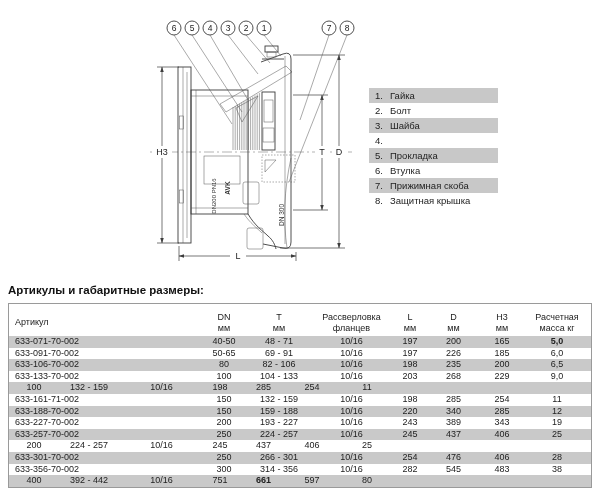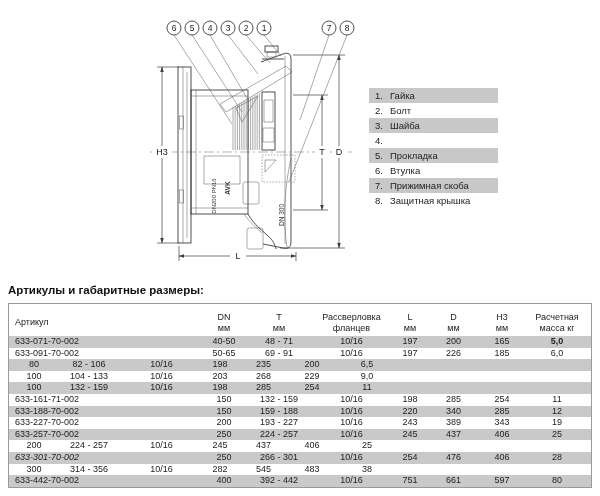--- a/index.html
+++ b/index.html
@@ -290,29 +290,31 @@
           <div class="tcell first" style="width: 190px;">633-091-70-002</div>
           <div class="tcell" style="width: 50px;">50-65</div>
           <div class="tcell" style="width: 60px;">69 - 91</div>
           <div class="tcell" style="width: 85px;">10/16</div>
           <div class="tcell" style="width: 32px;">197</div>
           <div class="tcell" style="width: 55px;">226</div>
           <div class="tcell" style="width: 42px;">185</div>
           <div class="tcell" style="width: 68px;">6,0</div>
         </div>
         <div class="trow shade">
+          <div class="tcell first" style="width: 190px;">633-106-70-002</div>
           <div class="tcell" style="width: 50px;">80</div>
           <div class="tcell" style="width: 60px;">82 - 106</div>
           <div class="tcell" style="width: 85px;">10/16</div>
           <div class="tcell" style="width: 32px;">198</div>
           <div class="tcell" style="width: 55px;">235</div>
           <div class="tcell" style="width: 42px;">200</div>
           <div class="tcell" style="width: 68px;">6,5</div>
         </div>
         <div class="trow">
+          <div class="tcell first" style="width: 190px;">633-133-70-002</div>
           <div class="tcell" style="width: 50px;">100</div>
           <div class="tcell" style="width: 60px;">104 - 133</div>
           <div class="tcell" style="width: 85px;">10/16</div>
           <div class="tcell" style="width: 32px;">203</div>
           <div class="tcell" style="width: 55px;">268</div>
           <div class="tcell" style="width: 42px;">229</div>
           <div class="tcell" style="width: 68px;">9,0</div>
         </div>
         <div class="trow shade">
           <div class="tcell" style="width: 50px;">100</div>
@@ -366,44 +368,44 @@
         <div class="trow">
           <div class="tcell" style="width: 50px;">200</div>
           <div class="tcell" style="width: 60px;">224 - 257</div>
           <div class="tcell" style="width: 85px;">10/16</div>
           <div class="tcell" style="width: 32px;">245</div>
           <div class="tcell" style="width: 55px;">437</div>
           <div class="tcell" style="width: 42px;">406</div>
           <div class="tcell" style="width: 68px;">25</div>
         </div>
         <div class="trow shade">
-          <div class="tcell first" style="width: 190px; font-style: italic;">633-301-70-002</div>
+          <div class="tcell first" style="width: 190px;">633-301-70-002</div>
           <div class="tcell" style="width: 50px;">250</div>
           <div class="tcell" style="width: 60px;">266 - 301</div>
           <div class="tcell" style="width: 85px;">10/16</div>
           <div class="tcell" style="width: 32px;">254</div>
           <div class="tcell" style="width: 55px;">476</div>
           <div class="tcell" style="width: 42px;">406</div>
           <div class="tcell" style="width: 68px;">28</div>
         </div>
         <div class="trow">
+          <div class="tcell first" style="width: 190px;">633-356-70-002</div>
           <div class="tcell" style="width: 50px;">300</div>
           <div class="tcell" style="width: 60px;">314 - 356</div>
           <div class="tcell" style="width: 85px;">10/16</div>
           <div class="tcell" style="width: 32px;">282</div>
           <div class="tcell" style="width: 55px;">545</div>
           <div class="tcell" style="width: 42px;">483</div>
           <div class="tcell" style="width: 68px;">38</div>
         </div>
         <div class="trow shade">
-          <div class="tcell first" style="width: 190px;">633-442-70-002</div>
           <div class="tcell" style="width: 50px;">400</div>
           <div class="tcell" style="width: 60px;">392 - 442</div>
           <div class="tcell" style="width: 85px;">10/16</div>
           <div class="tcell" style="width: 32px;">751</div>
-          <div class="tcell" style="width: 55px;">661</div>
+          <div class="tcell" style="width: 55px; font-weight: bold;">661</div>
           <div class="tcell" style="width: 42px;">597</div>
           <div class="tcell" style="width: 68px;">80</div>
         </div>
       </div>
   </div>
 
 </div>
 
 </body></html>

